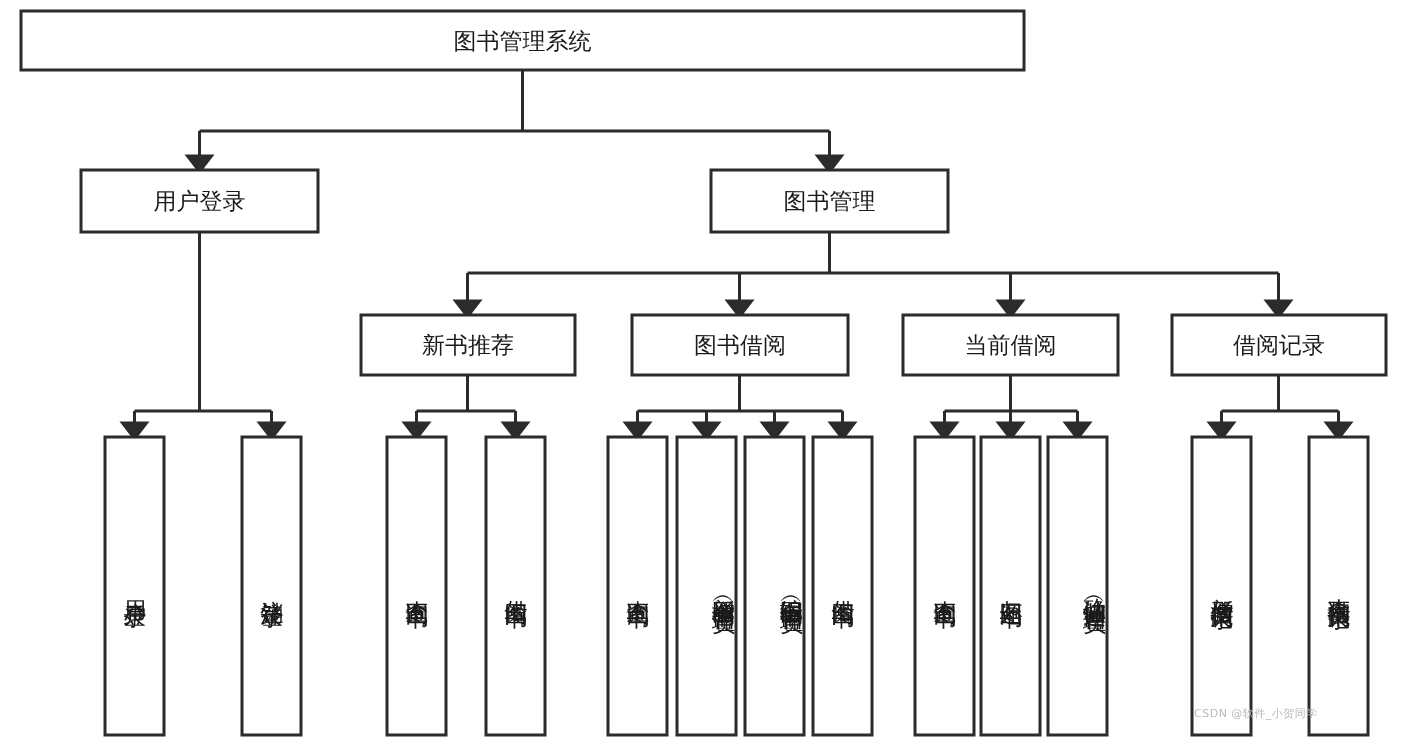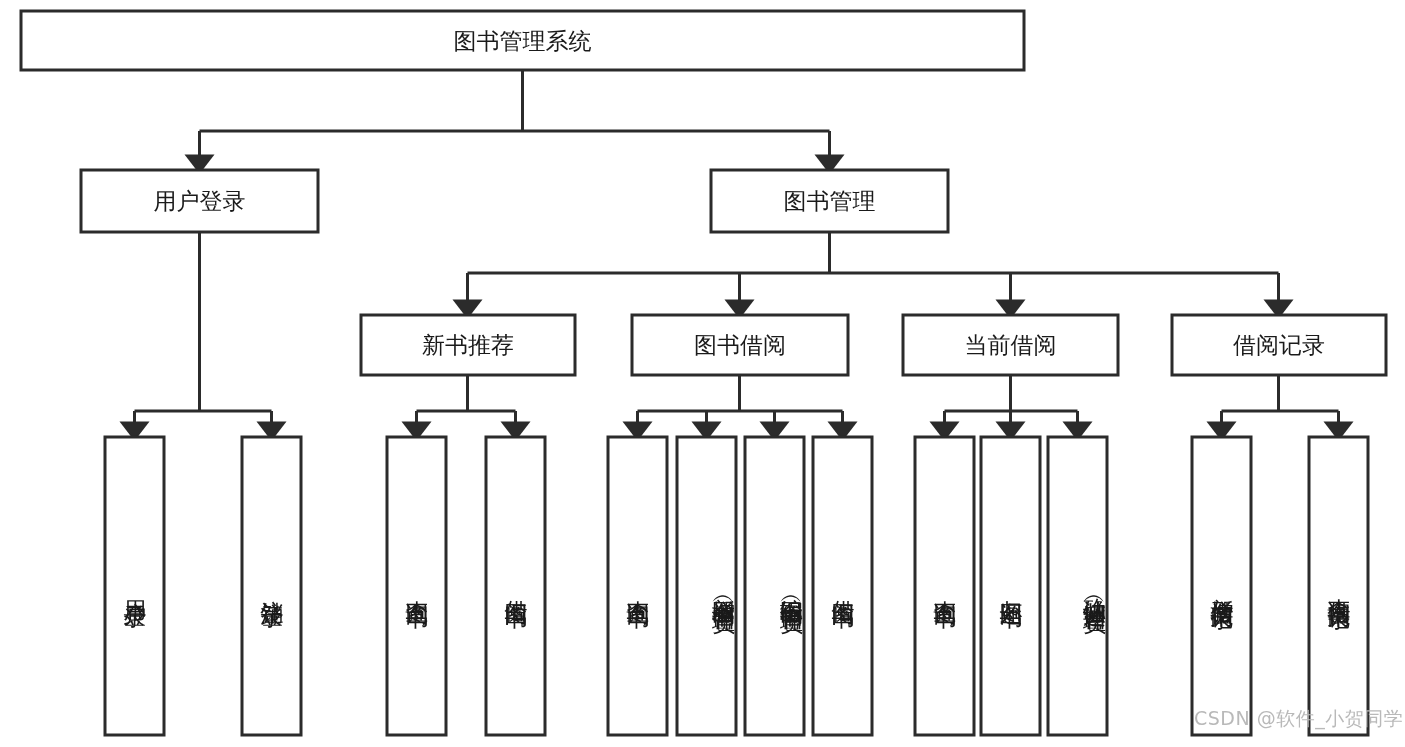--- a/index.html
+++ b/index.html
@@ -57,21 +57,21 @@
     display: flex;
     align-items: center;
     justify-content: center;
     text-align: center;
     white-space: nowrap;
     pointer-events: none;
   }
   .watermark {
     position: absolute;
     font-family: "DejaVu Sans", "Liberation Sans", sans-serif;
-    font-size: 19px;
+    font-size: 11px;
     color: #b9b9b9;
     white-space: nowrap;
     letter-spacing: 0.5px;
   }
 </style>
 </head>
 <body>
 
 <div id="diagram-root">
 

